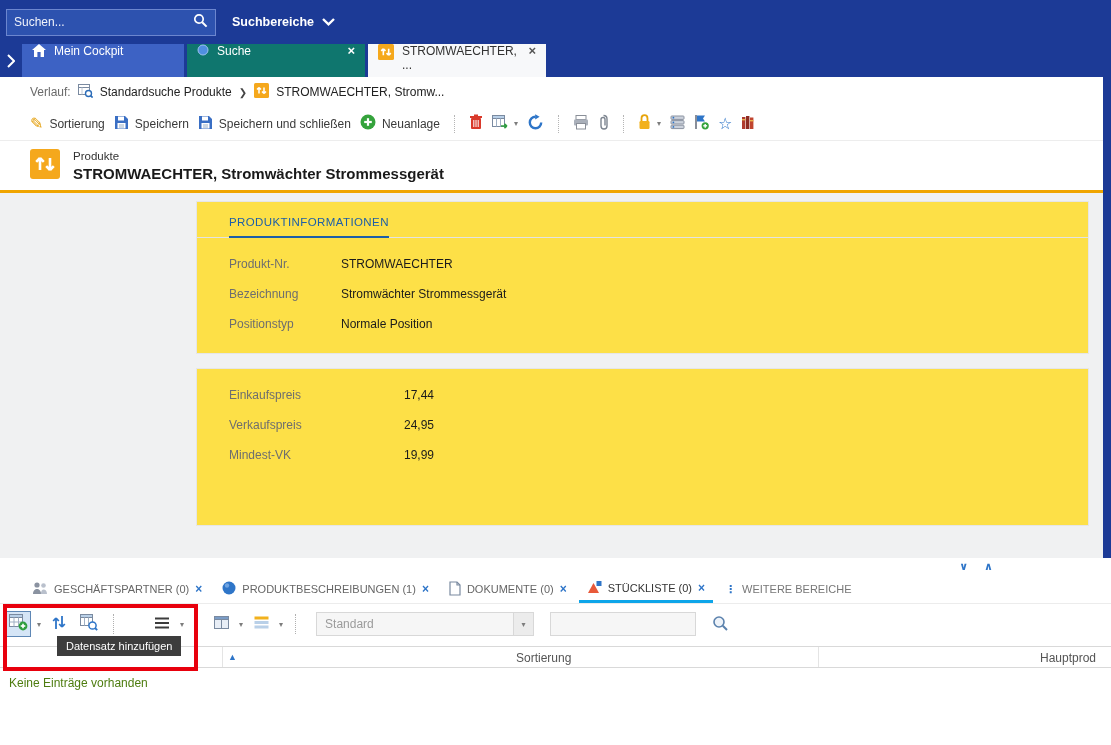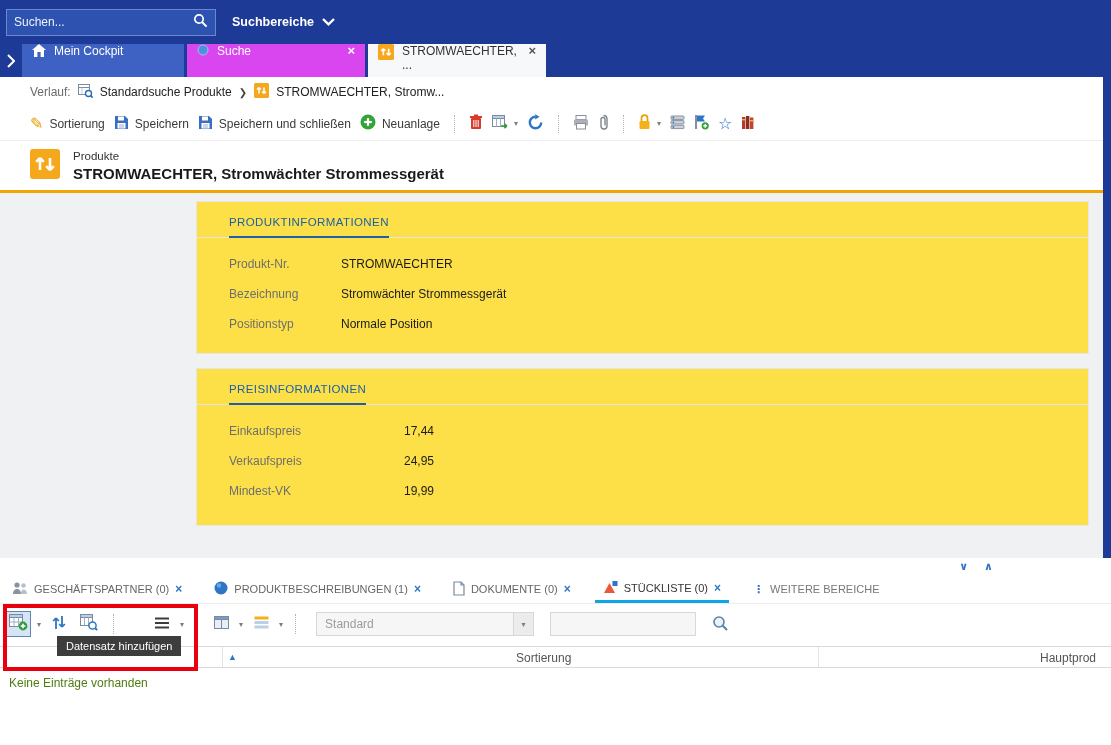--- a/index.html
+++ b/index.html
@@ -12,21 +12,21 @@
   .searchbox input{flex:1;border:0;background:transparent;outline:none;color:#fff;font-size:12px;font-family:inherit;min-width:0}
   .searchbox input::placeholder{color:#f0f3fb;opacity:1}
   .search-areas{display:flex;align-items:center;gap:8px;color:#fff;font-weight:700;font-size:12.5px;cursor:pointer}
 
   
   .tabbar{position:absolute;left:0;top:44px;width:100%;height:33px;background:#1c3a96;display:flex;align-items:stretch;z-index:4}
   .tab-overflow{width:22px;display:flex;align-items:center;justify-content:center;cursor:pointer}
   .wtab{display:flex;gap:8px;padding:0 10px;color:#fff;cursor:pointer;font-size:12px}
   .wtab .close{margin-left:auto;font-weight:700;font-size:13px;cursor:pointer;line-height:1}
   .wtab-cockpit{width:162px;background:#3d62c4;margin-right:3px}
-  .wtab-suche{width:178px;background:#d946ef;margin-right:3px}
+  .wtab-suche{width:178px;background:#0f766e;margin-right:3px}
   .wtab-record{width:178px;background:#f7f8fa;color:#333}
   .wtab-record .close{color:#555}
 
   
   .crumb-row{position:absolute;left:0;top:77px;width:1103px;height:30px;background:#fff;display:flex;align-items:center;gap:7px;padding-left:30px}
   .crumb-label{color:#6a6a6a}
   .crumb-item{color:#222;cursor:pointer}
   .crumb-sep{color:#444;font-weight:700;font-size:10px}
 
   
@@ -56,21 +56,21 @@
   .card1 .flabel{width:112px}
   .card2 .flabel{width:175px}
 
   
   .right-strip{position:absolute;right:0;top:77px;width:8px;height:481px;background:#1c3a96;z-index:6}
 
   
   .bottom{position:absolute;left:0;top:558px;width:100%;height:187px;background:#fff}
   .collapse{position:absolute;top:2px;right:118px;display:flex;gap:16px;color:#2e75c8;font-weight:700;font-size:11px}
   .collapse span{cursor:pointer}
-  .ptabs{position:absolute;left:0;top:17px;width:100%;height:29px;display:flex;align-items:stretch;gap:16px;padding-left:4px;border-bottom:1px solid #ececec}
+  .ptabs{position:absolute;left:0;top:17px;width:100%;height:29px;display:flex;align-items:stretch;gap:4px;padding-left:24px;border-bottom:1px solid #ececec}
   .ptab{display:flex;align-items:center;gap:6px;padding:0 8px;color:#666;font-size:11px;cursor:pointer}
   .pclose{color:#2e75c8;font-weight:700;font-size:12px;cursor:pointer}
   .ptab-active{color:#333;border-bottom:3px solid #0ea5e9}
   .ptab-more{color:#777}
 
   .ptools{position:absolute;left:0;top:48px;width:100%;height:36px;display:flex;align-items:center;gap:6px;padding-left:6px}
   .pt-btn{display:flex;align-items:center;justify-content:center;height:26px;min-width:24px;padding:0 2px;cursor:pointer;border:1px solid transparent}
   .pt-btn.active{background:#d5e5f6;border:1px solid #5e87b5}
   .pt-sep{width:0;height:20px;border-left:1px dotted #b0b0b0;margin:0 6px}
   .view-select{display:flex;align-items:center;width:218px;height:24px;background:#f6f6f6;border:1px solid #d8d8d8;margin-left:8px;cursor:pointer}
@@ -300,23 +300,20 @@
           <span class="fvalue">Stromwächter Strommessgerät</span>
         </div>
         <div class="frow">
           <span class="flabel">Positionstyp</span>
           <span class="fvalue">Normale Position</span>
         </div>
       </div>
     </div>
 
     <div class="card card2">
-      <div class="card-head">
-        <span class="card-title">PREISINFORMATIONEN</span>
-      </div>
       <div class="rows">
         <div class="frow">
           <span class="flabel">Einkaufspreis</span>
           <span class="fvalue">17,44</span>
         </div>
         <div class="frow">
           <span class="flabel">Verkaufspreis</span>
           <span class="fvalue">24,95</span>
         </div>
         <div class="frow">

